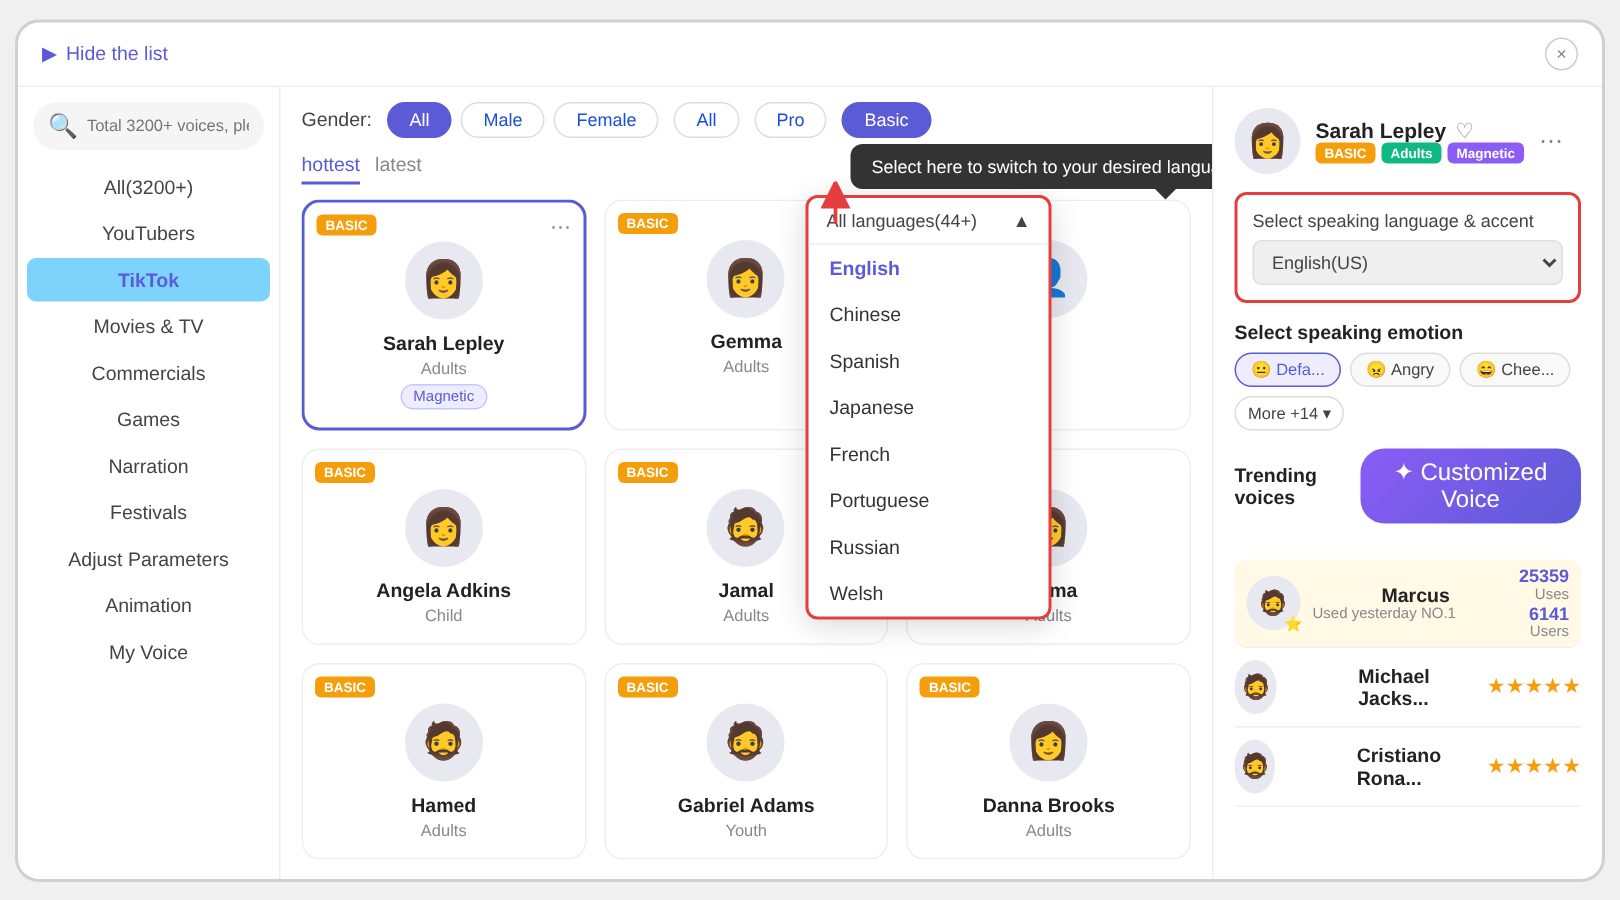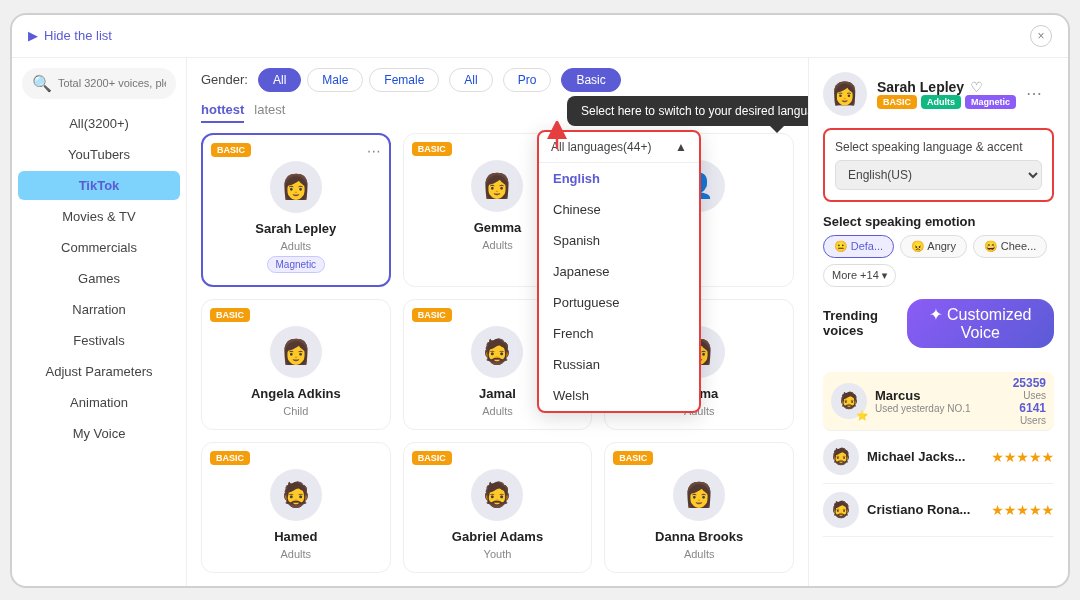--- a/index.html
+++ b/index.html
@@ -122,21 +122,21 @@
     .tab-btn {
       font-size: 13px;
       color: #888;
       cursor: pointer;
       padding-bottom: 4px;
       border-bottom: 2px solid transparent;
     }
     .tab-btn.active {
       color: #5b5bd6;
       border-bottom-color: #5b5bd6;
-      font-weight: 700;
+      font-weight: 400;
     }
     
     .voice-grid {
       display: grid;
       grid-template-columns: repeat(3, 1fr);
       gap: 12px;
       overflow-y: auto;
     }
     .voice-card {
       border: 1px solid #eee;
@@ -340,21 +340,21 @@
     .trending-avatar {
       width: 36px;
       height: 36px;
       border-radius: 50%;
       background: #e8e8f0;
       display: flex;
       align-items: center;
       justify-content: center;
       font-size: 16px;
     }
-    .trending-name { font-size: 13px; font-weight: 600; color: #222; }
+    .trending-name { font-size: 13px; font-weight: 600; color: #222; margin-left: 46px; }
     .trending-sub { font-size: 10px; color: #888; }
     .trending-stats { margin-left: auto; text-align: right; }
     .trending-count { font-size: 12px; color: #5b5bd6; font-weight: 700; }
     .trending-label { font-size: 10px; color: #888; }
     .stars { color: #f59e0b; font-size: 14px; }
     .trending-highlight {
       background: #fff9e6;
       border-radius: 8px;
       padding: 4px 8px;
     }
@@ -579,22 +579,22 @@
 
       <div class="language-dropdown" style="position:absolute; top:72px; left:350px;">
         <div class="lang-select-header">
           <span>All languages(44+)</span>
           <span>▲</span>
         </div>
         <div class="lang-option selected">English</div>
         <div class="lang-option">Chinese</div>
         <div class="lang-option">Spanish</div>
         <div class="lang-option">Japanese</div>
+        <div class="lang-option">French</div>
         <div class="lang-option">Portuguese</div>
-        <div class="lang-option">French</div>
         <div class="lang-option">Russian</div>
         <div class="lang-option">Welsh</div>
       </div>
 
     </div>
 
     <div class="right-panel">
 
       <div class="selected-voice-header">
         <div class="selected-avatar">👩</div>

